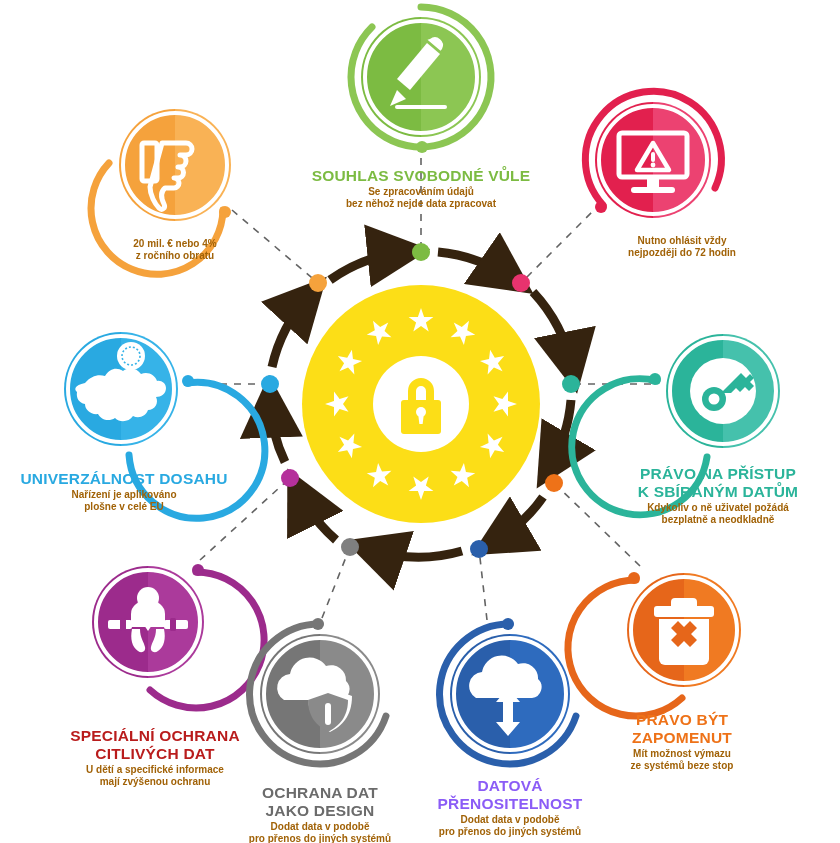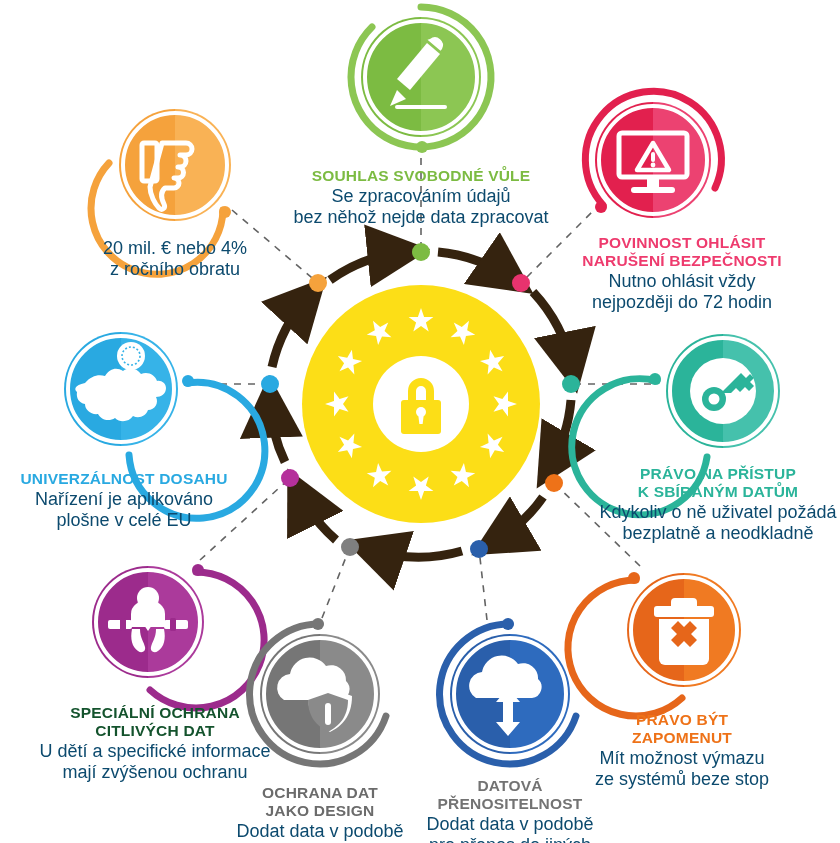--- a/index.html
+++ b/index.html
@@ -19,24 +19,25 @@
     line-height:1.16;
     pointer-events:auto;
   }
   .node-title{
     font-size:15.5px;
     font-weight:bold;
     letter-spacing:.2px;
     white-space:pre-line;
   }
   .node-sub{
-    font-size:18px;
-    color:#0c4a6e;
+    font-size:10px;
+    color:#a16207;
     white-space:pre-line;
     margin-top:1px;
+    font-weight:bold;
   }
 </style>
 </head>
 <body>
 
 <div id="stage">
 
 <svg id="art" viewBox="0 0 840 843" xmlns="http://www.w3.org/2000/svg">
   <defs>
 
@@ -323,55 +324,53 @@
   <div class="node-sub">Se zpracováním údajů
 bez něhož nejde data zpracovat</div>
 </div>
 
 <div class="node-label" style="left:67px;top:237px;width:216px;">
   <div class="node-sub">20 mil. € nebo 4%
 z ročního obratu</div>
 </div>
 
 <div class="node-label" style="left:551px;top:234px;width:262px;">
-  <div class="node-title" style="color:#EE3B6E;">POVINNOST OHLÁSIT
-NARUŠENÍ BEZPEČNOSTI</div>
   <div class="node-sub">Nutno ohlásit vždy
 nejpozději do 72 hodin</div>
 </div>
 
 <div class="node-label" style="left:6px;top:470px;width:236px;">
   <div class="node-title" style="color:#29A9E1;">UNIVERZÁLNOST DOSAHU</div>
   <div class="node-sub">Nařízení je aplikováno
 plošne v celé EU</div>
 </div>
 
 <div class="node-label" style="left:596px;top:465px;width:244px;text-align:center;">
   <div class="node-title" style="color:#2BB49A;">PRÁVO NA PŘÍSTUP
 K SBÍRANÝM DATŮM</div>
   <div class="node-sub">Kdykoliv o ně uživatel požádá
 bezplatně a neodkladně</div>
 </div>
 
 <div class="node-label" style="left:35px;top:704px;width:240px;">
-  <div class="node-title" style="color:#14532d;">SPECIÁLNÍ OCHRANA
+  <div class="node-title" style="color:#b91c1c;margin-top:23px;">SPECIÁLNÍ OCHRANA
 CITLIVÝCH DAT</div>
   <div class="node-sub">U dětí a specifické informace
 mají zvýšenou ochranu</div>
 </div>
 
 <div class="node-label" style="left:209px;top:777px;width:222px;">
   <div class="node-title" style="color:#6B6B6B;margin-top:7px;">OCHRANA DAT
 JAKO DESIGN</div>
   <div class="node-sub">Dodat data v podobě
 pro přenos do jiných systémů</div>
 </div>
 
 <div class="node-label" style="left:399px;top:777px;width:222px;">
-  <div class="node-title" style="color:#737373;">DATOVÁ
+  <div class="node-title" style="color:#8b5cf6;">DATOVÁ
 PŘENOSITELNOST</div>
   <div class="node-sub">Dodat data v podobě
 pro přenos do jiných systémů</div>
 </div>
 
 <div class="node-label" style="left:580px;top:711px;width:204px;">
   <div class="node-title" style="color:#EE7218;">PRÁVO BÝT
 ZAPOMENUT</div>
   <div class="node-sub">Mít možnost výmazu
 ze systémů beze stop</div>

